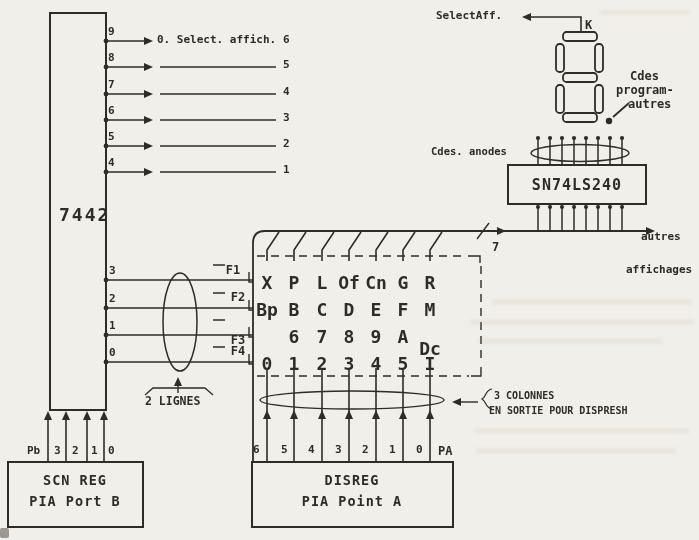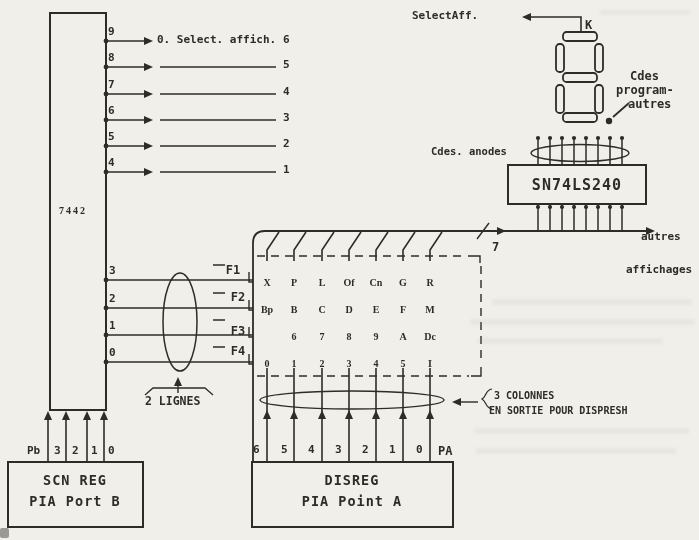--- a/index.html
+++ b/index.html
@@ -5,21 +5,21 @@
   html,body{margin:0;padding:0;background:#dddbd5;}
   .page{position:relative;width:699px;height:540px;background:#f1efe9;
         font-family:"DejaVu Sans Mono","Liberation Mono",monospace;color:#2e2c28;overflow:hidden;}
   svg.wires{position:absolute;left:0;top:0;}
   .lbl{position:absolute;white-space:nowrap;font-weight:bold;font-size:11px;line-height:1;z-index:2;}
   .ctr{transform:translate(-50%,-50%);}
   .s10{font-size:10px;}
   .s105{font-size:10.5px;}
   .s115{font-size:11.5px;}
   .s12{font-size:12px;}
-  .s13{font-size:10px;font-family:Liberation Serif, serif;}
+  .s13{font-size:18px;}
   .s135{font-size:13.5px;}
   .s15{font-size:15px;}
   .ls1{letter-spacing:1px;}
   .ls2{letter-spacing:2px;}
   .ghost{position:absolute;background:#a9a49a;opacity:.12;filter:blur(1.5px);border-radius:2px;z-index:1;}
   .smudge{position:absolute;background:#56524c;opacity:.55;border-radius:2px;z-index:1;}
 </style>
 </head>
 <body>
 
@@ -241,21 +241,21 @@
   <span class="lbl" style="left:54px;top:445px">3</span>
   <span class="lbl" style="left:72px;top:445px">2</span>
   <span class="lbl" style="left:91px;top:445px">1</span>
   <span class="lbl" style="left:108px;top:445px">0</span>
 
   <span class="lbl ctr s135 ls1" style="left:75px;top:481px">SCN REG</span>
   <span class="lbl ctr s135 ls1" style="left:75px;top:502px">PIA Port B</span>
 
   <span class="lbl ctr s12" style="left:233px;top:270px">F1</span>
   <span class="lbl ctr s12" style="left:238px;top:297px">F2</span>
-  <span class="lbl ctr s12" style="left:238px;top:331px">F3</span>
+  <span class="lbl ctr s12" style="left:238px;top:340px">F3</span>
   <span class="lbl ctr s12" style="left:238px;top:351px">F4</span>
 
   <span class="lbl ctr s13" style="left:267px;top:283px">X</span>
   <span class="lbl ctr s13" style="left:294px;top:283px">P</span>
   <span class="lbl ctr s13" style="left:322px;top:283px">L</span>
   <span class="lbl ctr s13" style="left:349px;top:283px">Of</span>
   <span class="lbl ctr s13" style="left:376px;top:283px">Cn</span>
   <span class="lbl ctr s13" style="left:403px;top:283px">G</span>
   <span class="lbl ctr s13" style="left:430px;top:283px">R</span>
   <span class="lbl ctr s13" style="left:267px;top:310px">Bp</span>
@@ -264,21 +264,21 @@
   <span class="lbl ctr s13" style="left:349px;top:310px">D</span>
   <span class="lbl ctr s13" style="left:376px;top:310px">E</span>
   <span class="lbl ctr s13" style="left:403px;top:310px">F</span>
   <span class="lbl ctr s13" style="left:430px;top:310px">M</span>
   <span class="lbl ctr s13" style="left:267px;top:337px"></span>
   <span class="lbl ctr s13" style="left:294px;top:337px">6</span>
   <span class="lbl ctr s13" style="left:322px;top:337px">7</span>
   <span class="lbl ctr s13" style="left:349px;top:337px">8</span>
   <span class="lbl ctr s13" style="left:376px;top:337px">9</span>
   <span class="lbl ctr s13" style="left:403px;top:337px">A</span>
-  <span class="lbl ctr s13" style="left:430px;top:337px">Dc</span>
+  <span class="lbl ctr s13" style="left:430px;top:349px">Dc</span>
   <span class="lbl ctr s13" style="left:267px;top:364px">0</span>
   <span class="lbl ctr s13" style="left:294px;top:364px">1</span>
   <span class="lbl ctr s13" style="left:322px;top:364px">2</span>
   <span class="lbl ctr s13" style="left:349px;top:364px">3</span>
   <span class="lbl ctr s13" style="left:376px;top:364px">4</span>
   <span class="lbl ctr s13" style="left:403px;top:364px">5</span>
   <span class="lbl ctr s13" style="left:430px;top:364px">I</span>
 
   <span class="lbl s12" style="left:492px;top:241px">7</span>
 
@@ -290,21 +290,21 @@
   <span class="lbl" style="left:308px;top:444px">4</span>
   <span class="lbl" style="left:335px;top:444px">3</span>
   <span class="lbl" style="left:362px;top:444px">2</span>
   <span class="lbl" style="left:389px;top:444px">1</span>
   <span class="lbl" style="left:416px;top:444px">0</span>
   <span class="lbl s12" style="left:438px;top:445px">PA</span>
 
   <span class="lbl ctr s135 ls1" style="left:352px;top:481px">DISREG</span>
   <span class="lbl ctr s135 ls1" style="left:352px;top:502px">PIA Point A</span>
 
-  <span class="lbl" style="left:412px;top:10px">SelectAff.</span>
+  <span class="lbl" style="left:436px;top:10px">SelectAff.</span>
   <span class="lbl s12" style="left:585px;top:19px">K</span>
   <span class="lbl s12" style="left:630px;top:70px">Cdes</span>
   <span class="lbl s12" style="left:616px;top:84px">program-</span>
   <span class="lbl s12" style="left:628px;top:98px">autres</span>
   <span class="lbl s105" style="left:431px;top:146px">Cdes. anodes</span>
   <span class="lbl ctr s15 ls1" style="left:577px;top:185px">SN74LS240</span>
   <span class="lbl" style="left:641px;top:231px">autres</span>
   <span class="lbl" style="left:626px;top:264px">affichages</span>
 
 </div>

